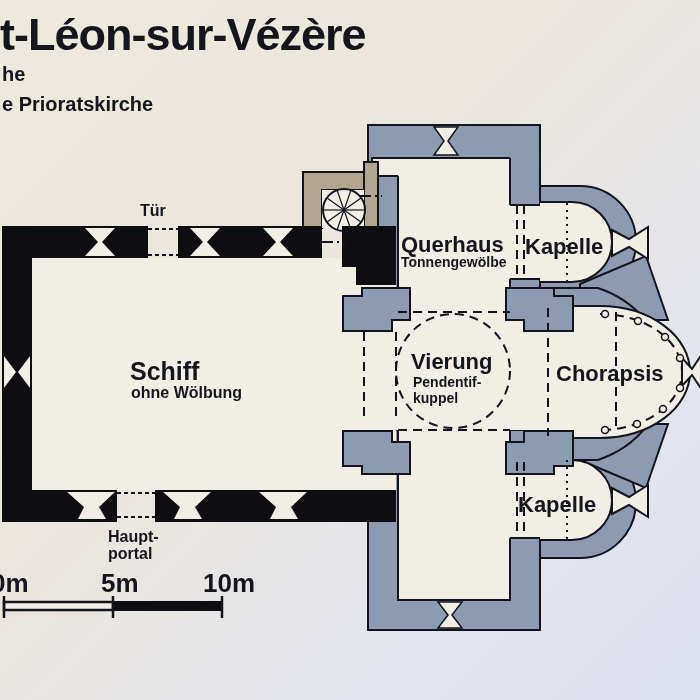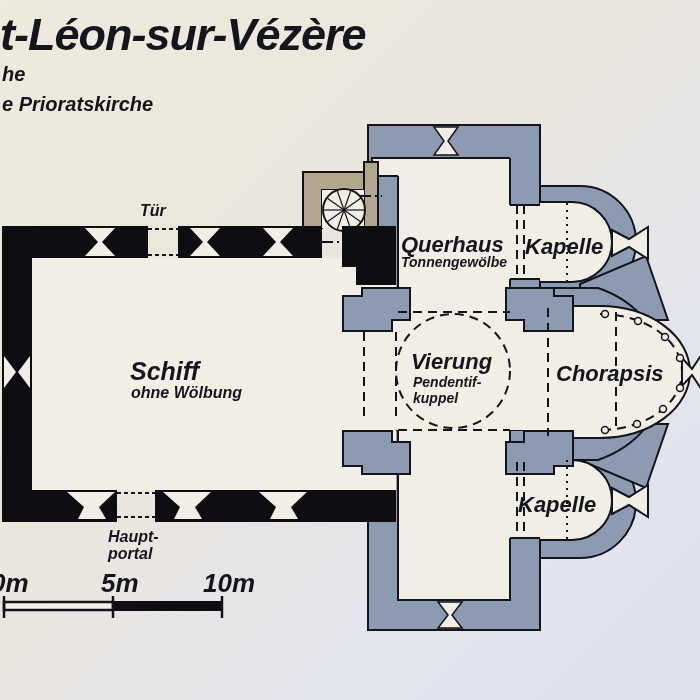--- a/index.html
+++ b/index.html
@@ -1,17 +1,17 @@
 <!DOCTYPE html>
 <html><head>
 <meta charset="utf-8">
 <style>
   html,body{margin:0;padding:0;}
   body{width:700px;height:700px;overflow:hidden;font-family:"Liberation Sans",sans-serif;}
-  .stage{position:relative;width:700px;height:700px;font-style:italic;}
+  .stage{position:relative;width:700px;height:700px;}
   svg{display:block;}
   text{fill:#15151d;font-family:"Liberation Sans",sans-serif;}
   .t-title{font-size:45px;font-weight:700;letter-spacing:-1px;}
   .t-sub{font-size:20px;font-weight:700;}
   .t-big{font-size:22px;font-weight:700;}
   .t-big2{font-size:25px;font-weight:700;}
   .t-small{font-size:14px;font-weight:700;}
   .t-small2{font-size:16px;font-weight:700;}
   .t-scale{font-size:26px;font-weight:700;}
   .wall-stroke{stroke:#14141c;stroke-width:2;}

